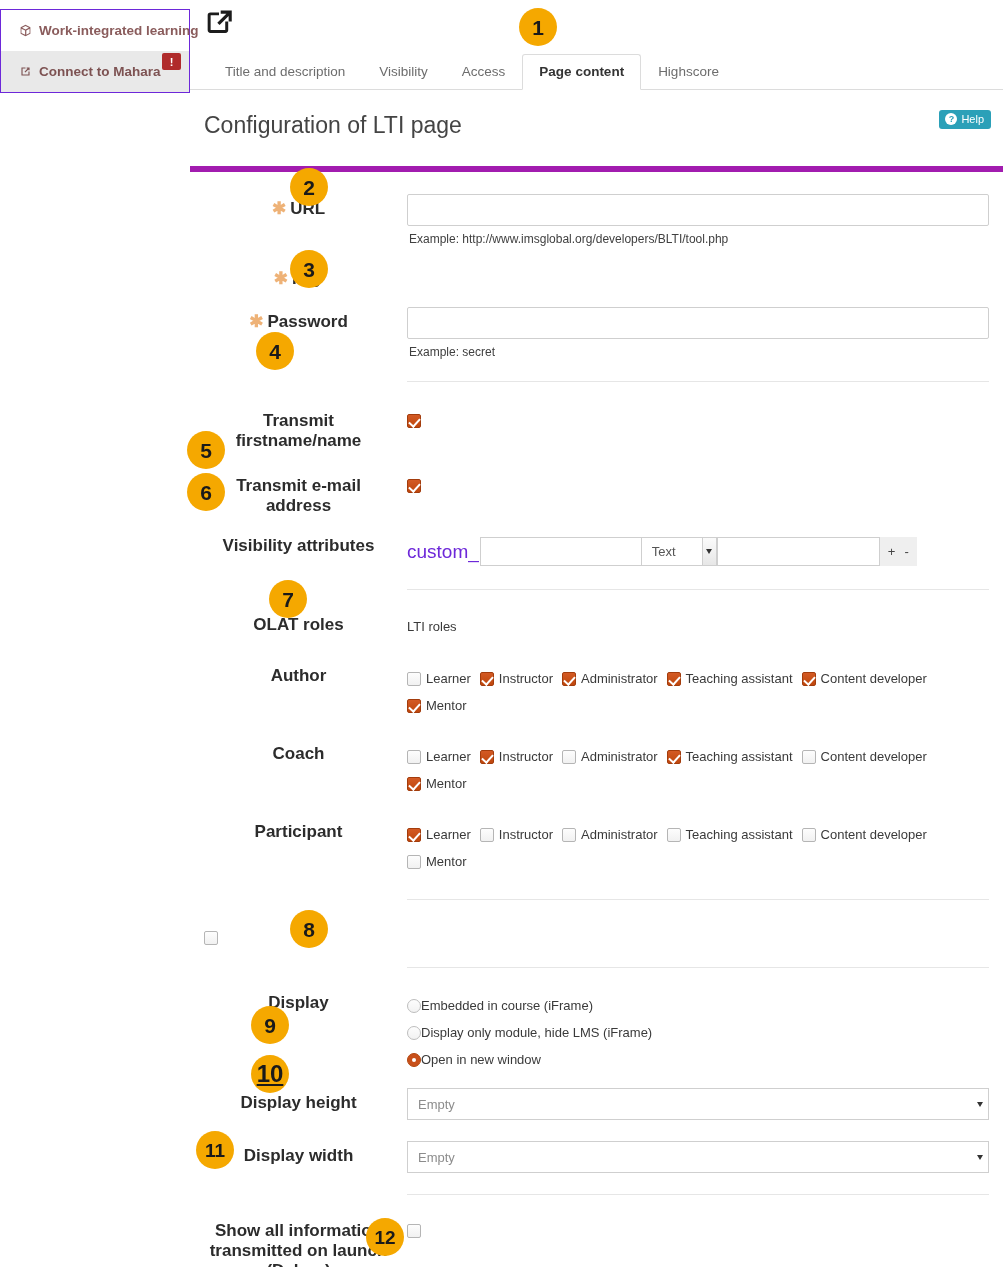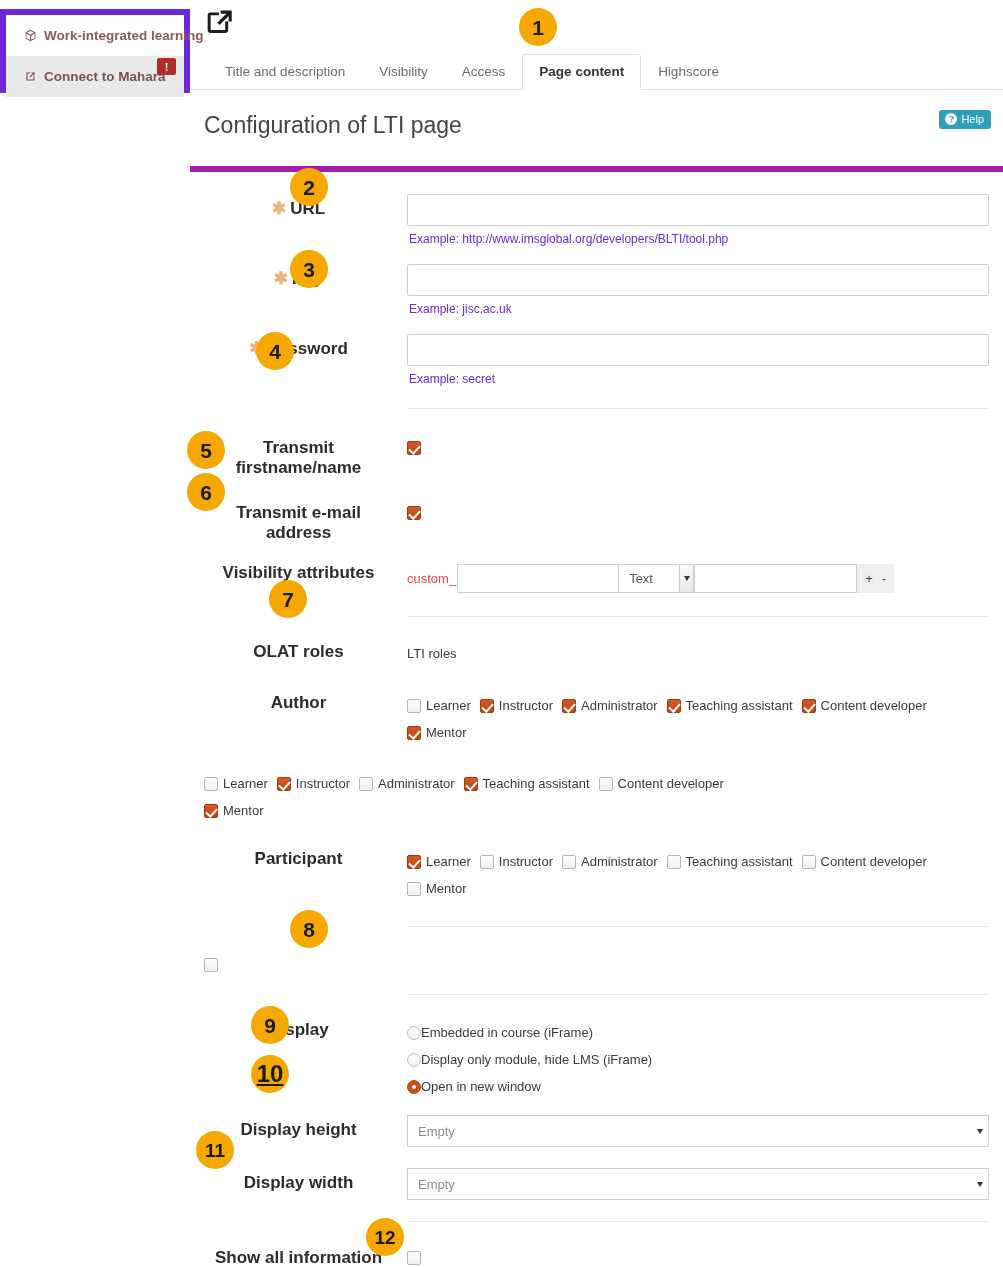--- a/index.html
+++ b/index.html
@@ -7,21 +7,21 @@
     margin: 0; padding: 0;
     background: #ffffff;
     font-family: "Liberation Sans", sans-serif;
     color: #333333;
   }
   body { width: 1003px; height: 1267px; position: relative; overflow: hidden; }
 
   
   .sidebar {
     position: absolute; left: 0; top: 9px; width: 190px; height: 84px;
-    border: 6px solid #6d28d9; background: #ffffff;
+    border: 1px solid #6d28d9; background: #ffffff;
   }
   .sb-item {
     height: 41px; display: flex; align-items: center; padding-left: 18px;
     font-size: 13.5px; font-weight: bold; color: #8a5c5c; white-space: nowrap;
     position: relative;
   }
   .sb-item.active { background: #e9e9e9; color: #7d5252; }
   .sb-item .sb-ico { margin-right: 7px; display: inline-flex; align-items: center; }
   .sb-badge {
     position: absolute; right: 8px; top: 2px;
@@ -80,21 +80,21 @@
     padding-top: 9px; padding-right: 14px; line-height: 20px;
   }
   .fctl { flex: 1 1 auto; padding-top: 4px; min-width: 0; }
   .req { color: #eeb277; font-weight: bold; margin-right: 4px; }
 
   input[type=text].inp {
     width: 100%; height: 32px; border: 1px solid #cfcfcf; border-radius: 2px;
     background: #fff; font-size: 13px; padding: 0 8px;
     font-family: "Liberation Sans", sans-serif; color: #333;
   }
-  .hint { font-size: 12px; color: #6d28d9; padding: 6px 0 0 2px; }
+  .hint { font-size: 12px; color: #404040; padding: 6px 0 0 2px; }
 
   
   .cbx {
     display: inline-block; width: 14px; height: 14px; vertical-align: -3px;
     border: 1px solid #b5b5b5; border-radius: 2px;
     background: linear-gradient(#fdfdfd,#f1f1f1);
   }
   .cbx.on {
     border-color: #a33c0c;
     background: linear-gradient(#d4ascii,#c0490f);
@@ -119,21 +119,21 @@
 
   .roles-header { font-size: 13px; color: #3a3a3a; padding-top: 9px; }
   .rolerow { font-size: 13px; color: #3a3a3a; line-height: 27px; padding-top: 4px; }
   .rolerow .opt { margin-right: 9px; white-space: nowrap; }
   .rolerow .opt .lbl { margin-left: 5px; }
 
   .sep { border-top: 1px solid #e6e6e6; margin: 0; }
 
   
   .attr-line { display: flex; align-items: center; padding-top: 6px; }
-  .attr-prefix { font-size: 13px; color: #ef4444; margin-right: 1px; }
+  .attr-prefix { font-size: 19px; color: #6d28d9; margin-right: 1px; }
   .attr-in1 { width: 162px; height: 29px; border: 1px solid #cfcfcf; background:#fff;
               font-size: 13px; padding: 0 6px; font-family:"Liberation Sans",sans-serif; }
   .attr-sel {
     width: 76px; height: 29px; border: 1px solid #cfcfcf; border-left: none;
     background: #fff; font-size: 13px; color: #555; position: relative;
     display: flex; align-items: center; padding-left: 10px;
   }
   .attr-sel .arrow {
     position: absolute; right: 0; top: -1px; bottom: -1px; width: 15px;
     background: linear-gradient(#fbfbfb,#e7e7e7); border: 1px solid #cfcfcf;
@@ -226,24 +226,20 @@
       </div>
       <div class="fctl">
         <input type="text" class="inp" value="" style="">
         <div class="hint">Example: http://www.imsglobal.org/developers/BLTI/tool.php</div>
       </div>
     </div>
 
     <div class="frow" style="margin-top:14px;">
       <div class="flabel">
         <span class="req">✱</span><span>Key</span>
-      </div>
-      <div class="fctl">
-        <input type="text" class="inp" value="" style="">
-        <div class="hint">Example: jisc.ac.uk</div>
       </div>
     </div>
 
     <div class="frow" style="margin-top:14px;">
       <div class="flabel">
         <span class="req">✱</span><span>Password</span>
       </div>
       <div class="fctl">
         <input type="text" class="inp" value="" style="">
         <div class="hint">Example: secret</div>
@@ -309,20 +305,21 @@
     <div class="frow" style="margin-top:22px;">
       <div class="flabel">Author</div>
       <div class="fctl">
         <div class="rolerow">
           <span class="opt"><span class="cbx"></span><span class="lbl">Learner</span></span><span class="opt"><span class="cbx on"></span><span class="lbl">Instructor</span></span><span class="opt"><span class="cbx on"></span><span class="lbl">Administrator</span></span><span class="opt"><span class="cbx on"></span><span class="lbl">Teaching assistant</span></span><span class="opt"><span class="cbx on"></span><span class="lbl">Content developer</span></span><br><span class="opt"><span class="cbx on"></span><span class="lbl">Mentor</span></span>
         </div>
       </div>
     </div>
 
     <div class="frow" style="margin-top:16px;">
+      <div class="flabel">Coach</div>
       <div class="fctl">
         <div class="rolerow">
           <span class="opt"><span class="cbx"></span><span class="lbl">Learner</span></span><span class="opt"><span class="cbx on"></span><span class="lbl">Instructor</span></span><span class="opt"><span class="cbx"></span><span class="lbl">Administrator</span></span><span class="opt"><span class="cbx on"></span><span class="lbl">Teaching assistant</span></span><span class="opt"><span class="cbx"></span><span class="lbl">Content developer</span></span><br><span class="opt"><span class="cbx on"></span><span class="lbl">Mentor</span></span>
         </div>
       </div>
     </div>
 
     <div class="frow" style="margin-top:16px;">
       <div class="flabel">Participant</div>
       <div class="fctl">

